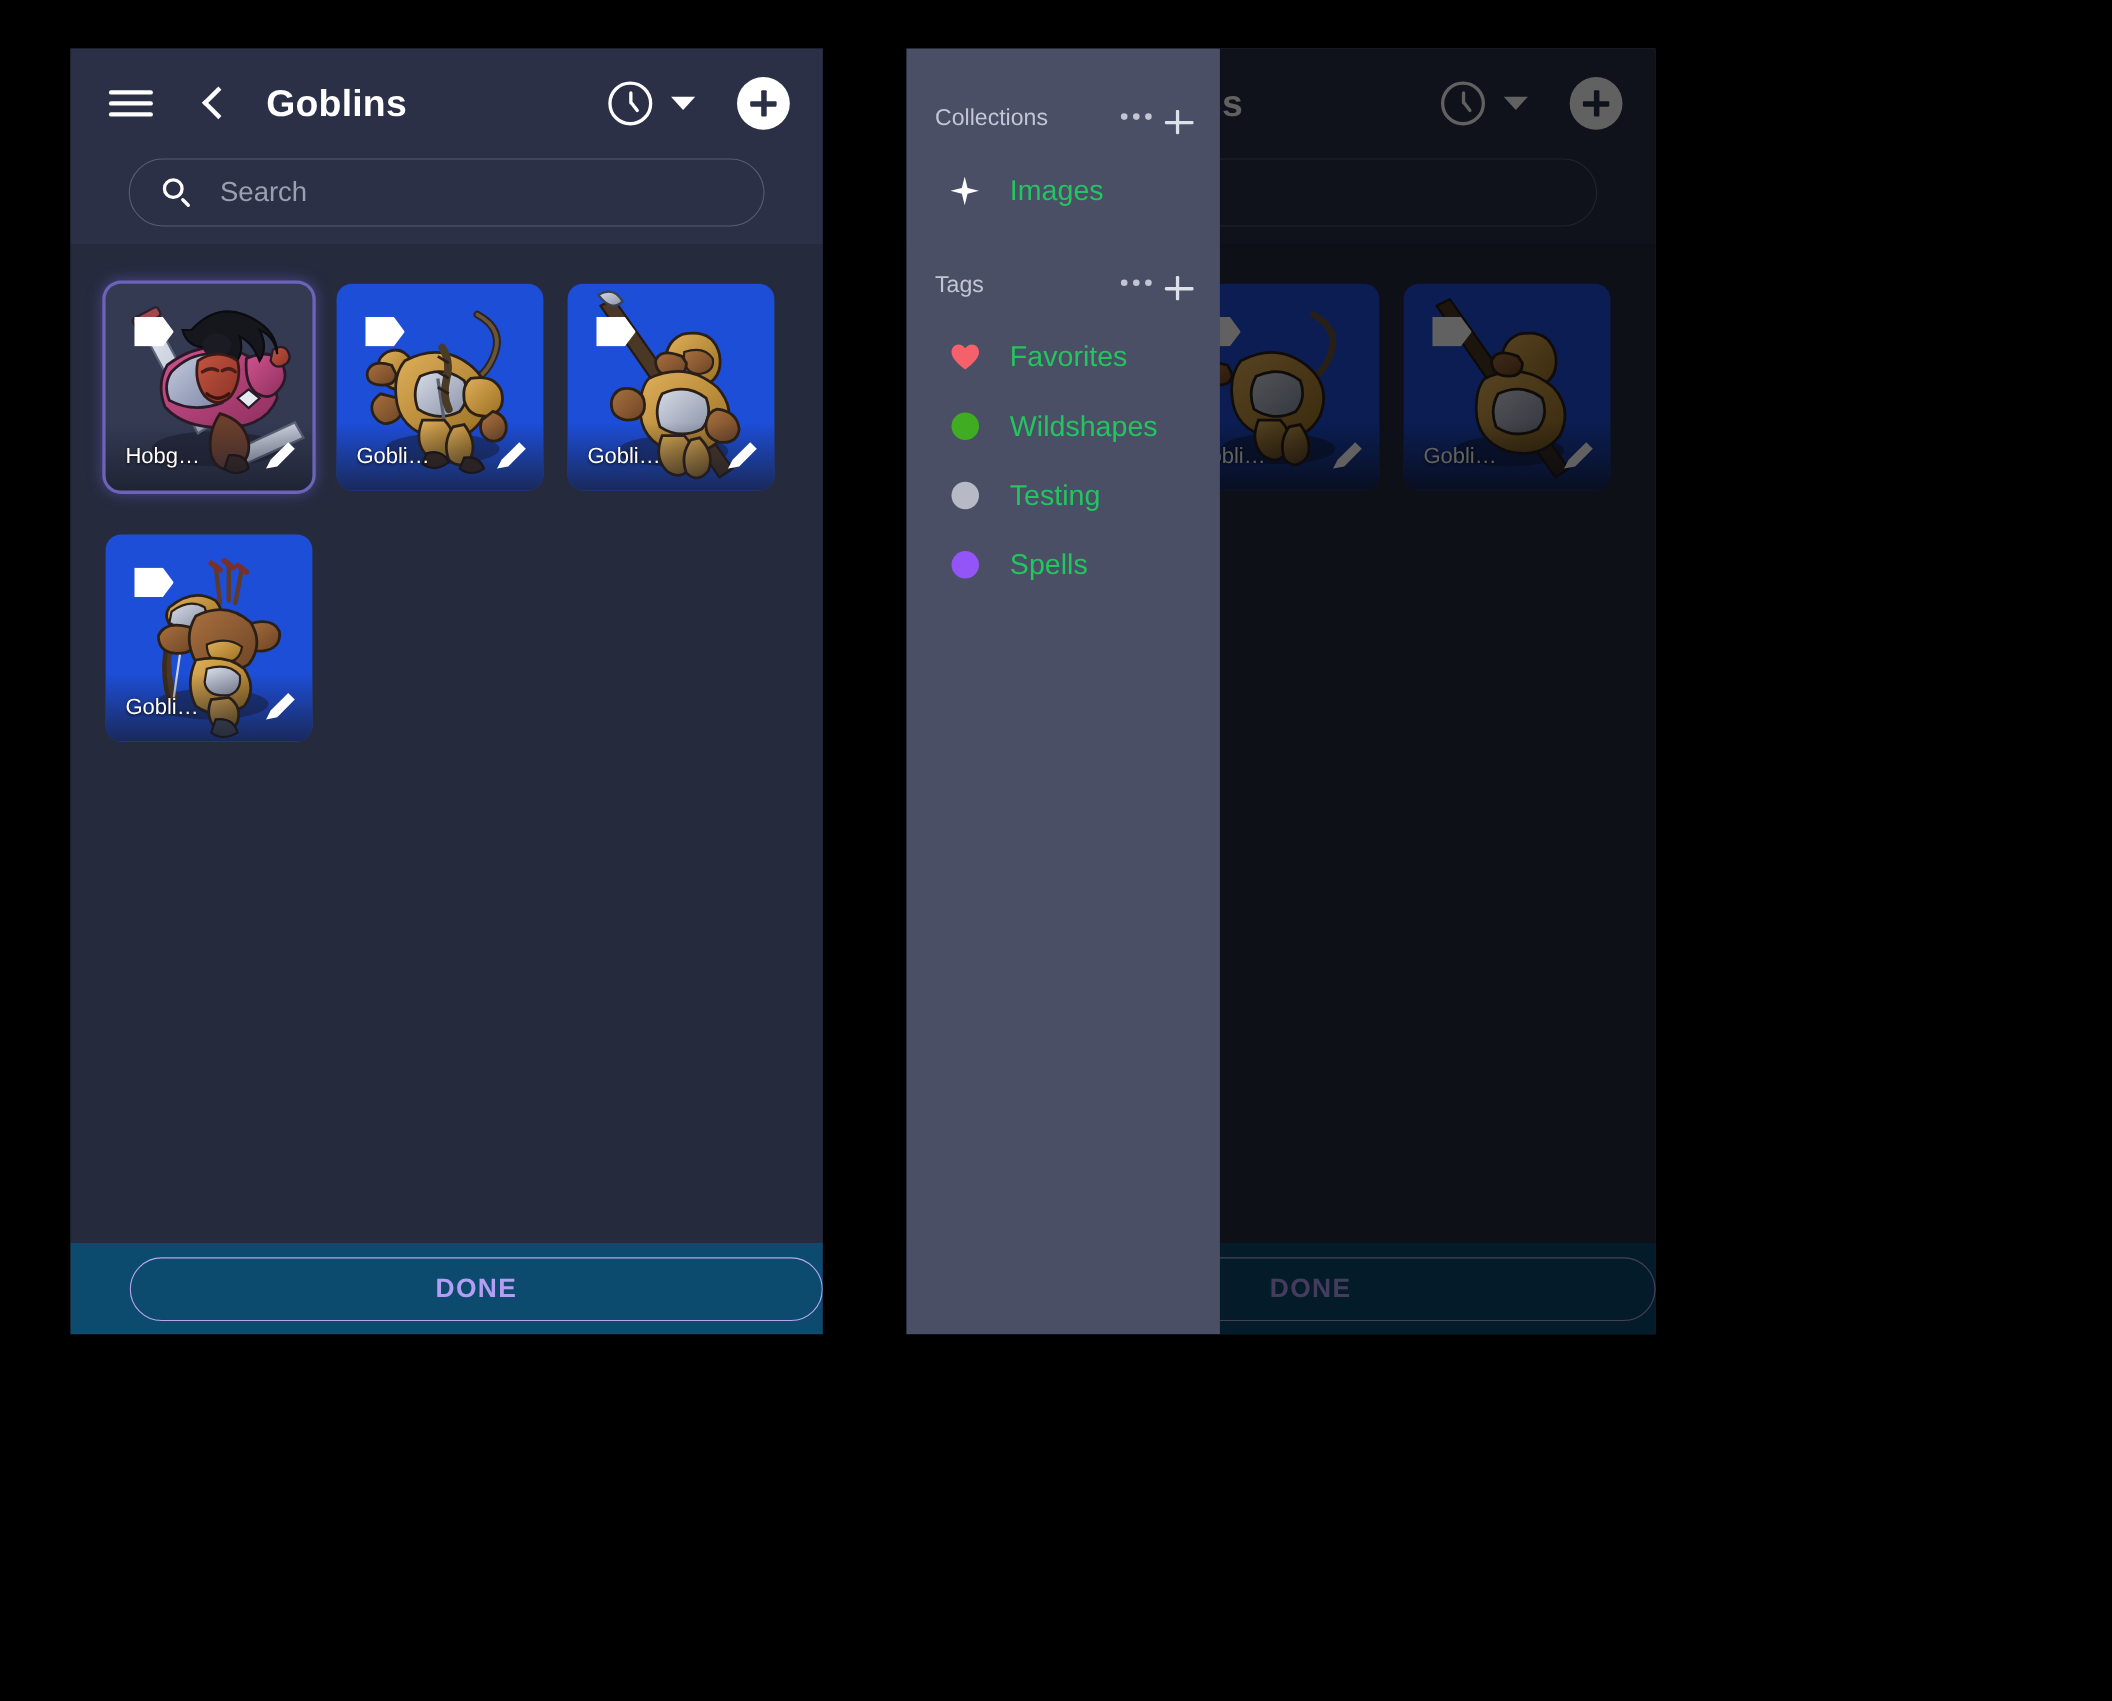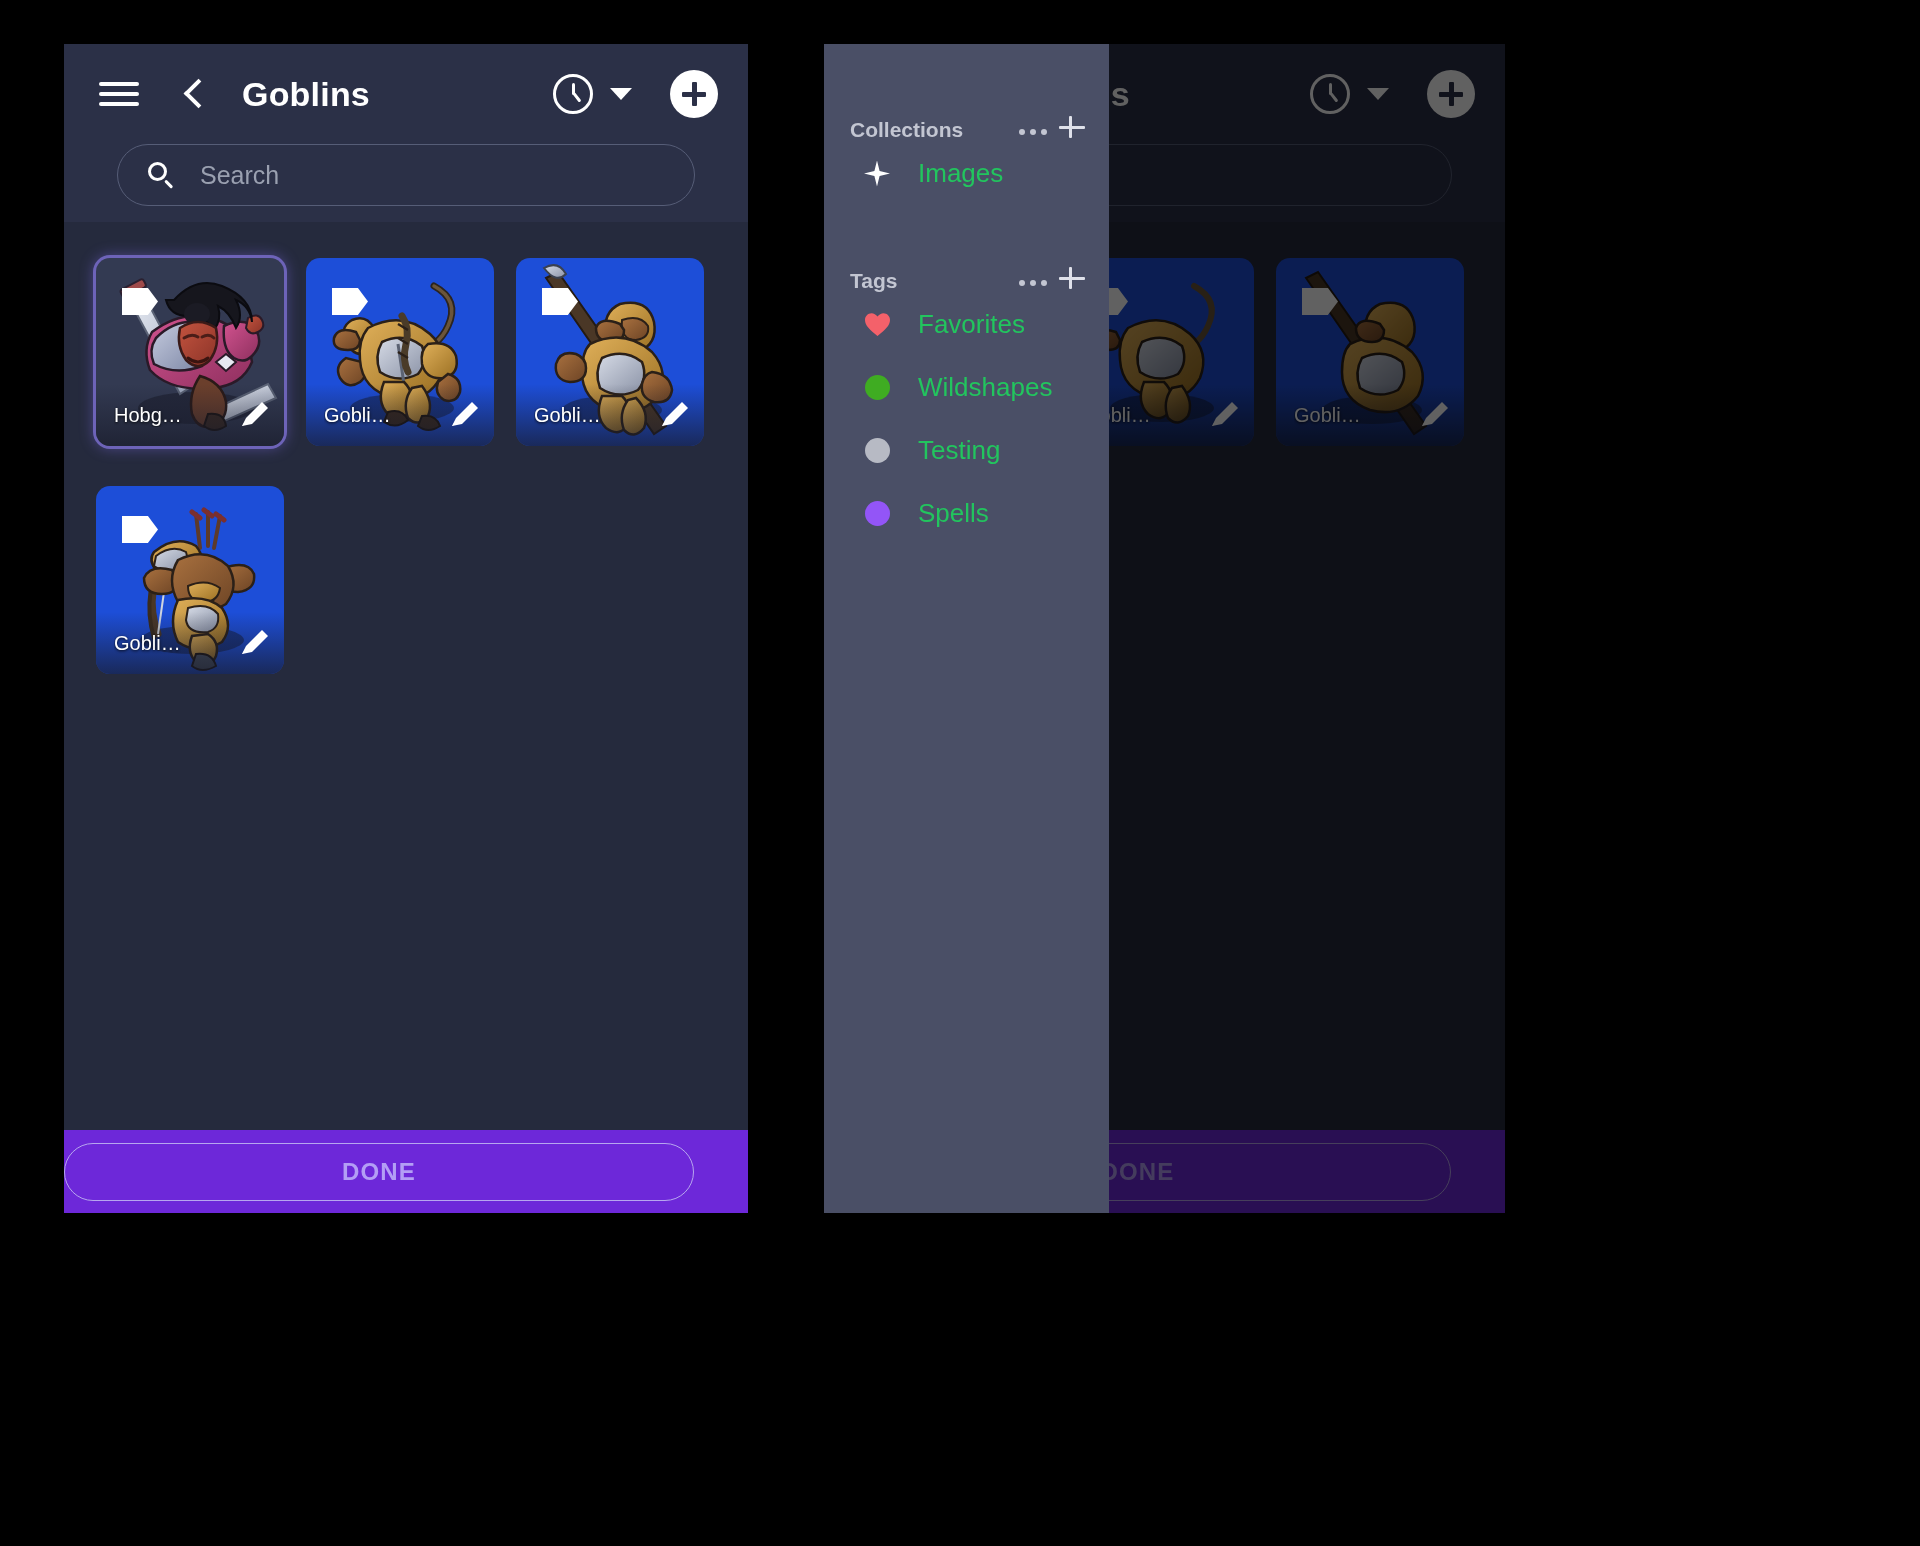--- a/index.html
+++ b/index.html
@@ -176,22 +176,22 @@
     flex: 1 1 auto;
     text-shadow: 0 1px 3px rgba(0,0,0,.9);
   }
   .pencil-icon { width: 34px; height: 34px; flex: 0 0 auto; }
   .pencil-icon svg { width: 100%; height: 100%; display: block; }
 
   
   .bottom-bar {
     position: absolute; left: 0; right: 0; bottom: 0;
     height: 83px;
-    background: #6d28d9;
-    display: flex; align-items: center; justify-content: flex-start;
+    background: #0c4a6e;
+    display: flex; align-items: center; justify-content: flex-end;
   }
   .done-btn {
     width: calc(100% - 54px); height: 58px;
     border: 1.6px solid #b7a6ef;
     border-radius: 29px;
     background: transparent;
     color: #b39ef5;
     font-size: 24px; font-weight: bold; letter-spacing: 1.2px;
     font-family: "Liberation Sans", sans-serif;
     cursor: pointer;
@@ -207,24 +207,23 @@
   
   .drawer {
     position: absolute; left: 0; top: 0; bottom: 0;
     width: 285px;
     background: #4a4f66;
     z-index: 50;
     padding: 52px 0 0 0;
     overflow: hidden;
   }
   .drawer-section-head {
-    display: flex; align-items: flex-end;
+    display: flex; align-items: flex-start;
     height: 46px;
     padding: 0 22px 0 26px;
-    font-weight: bold;
   }
   .drawer-section-title {
     color: #c3c6d2; font-size: 21px; flex: 1 1 auto;
   }
   .dots-icon {
     width: 36px; height: 20px; display: flex; align-items: center;
     justify-content: center; gap: 5px; flex: 0 0 auto; margin-right: 6px;
   }
   .dots-icon span {
     width: 6px; height: 6px; border-radius: 50%; background: #c3c6d2;

